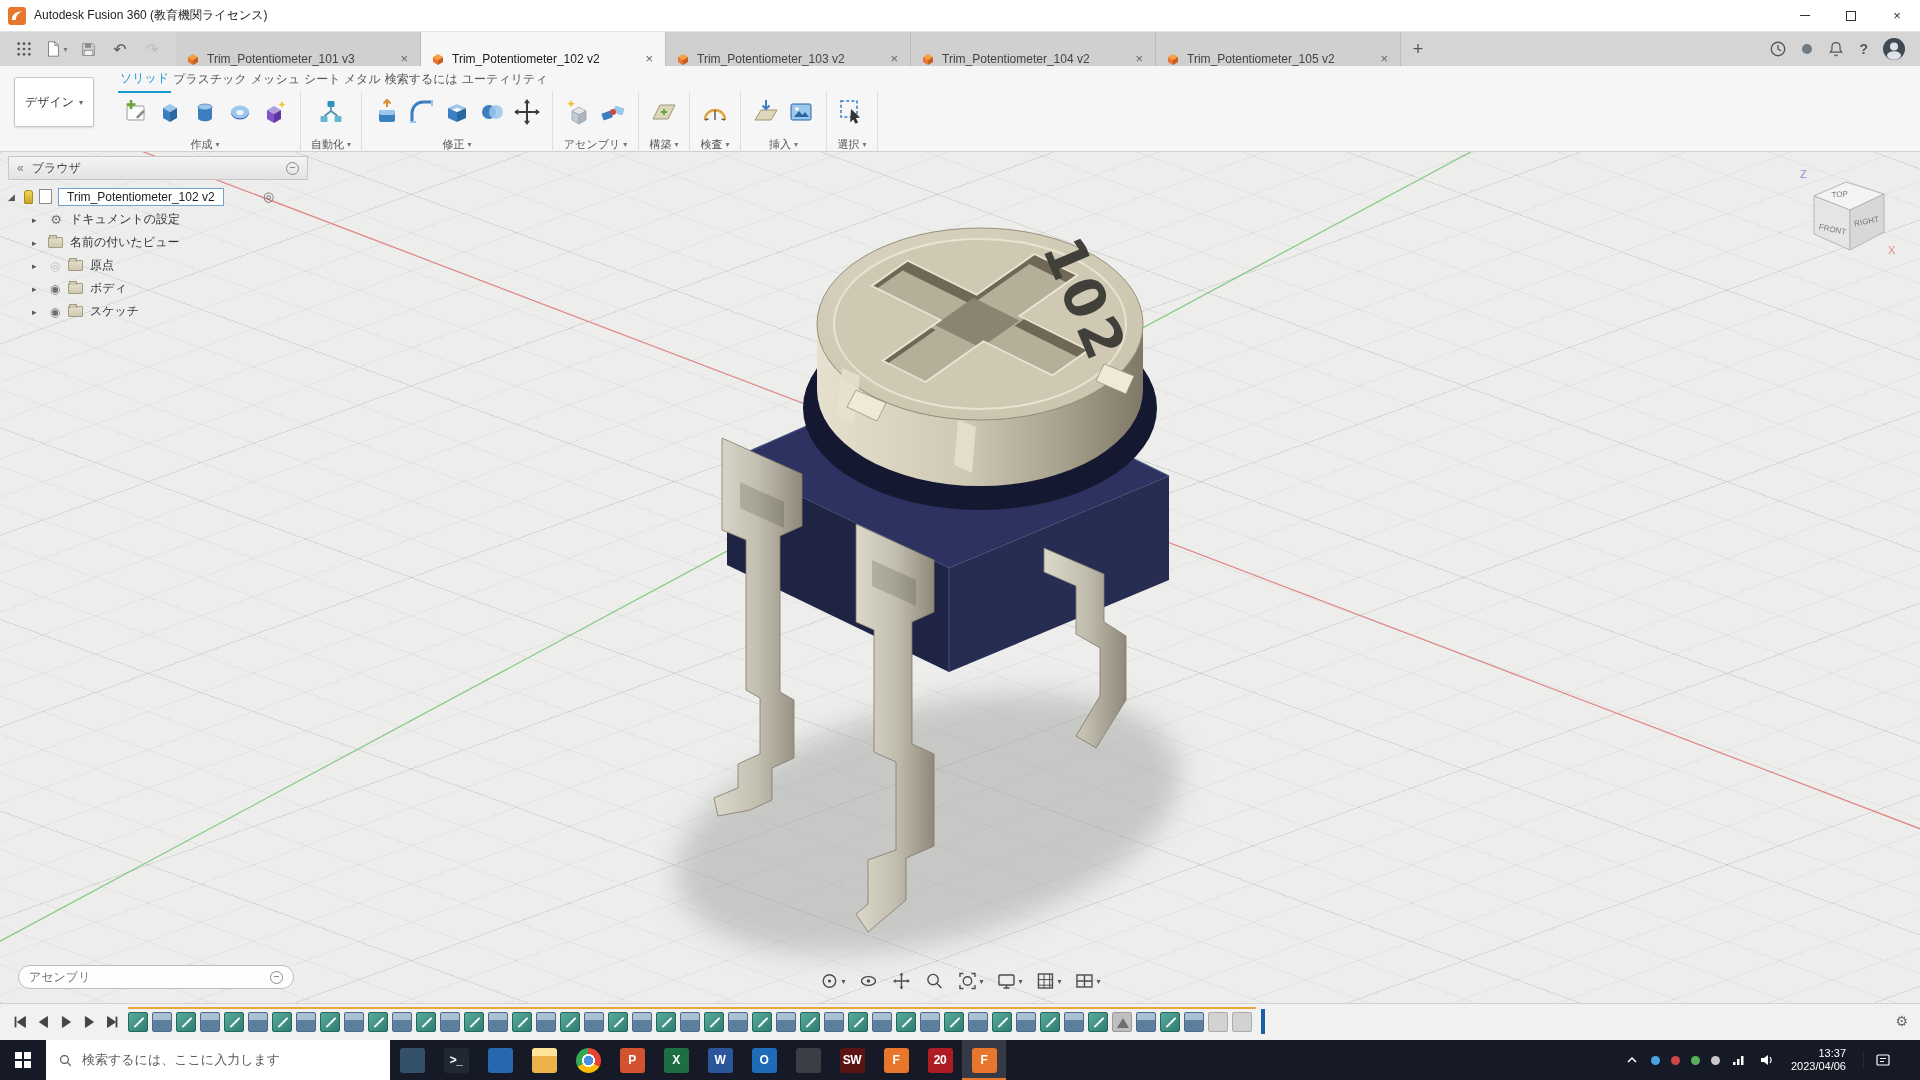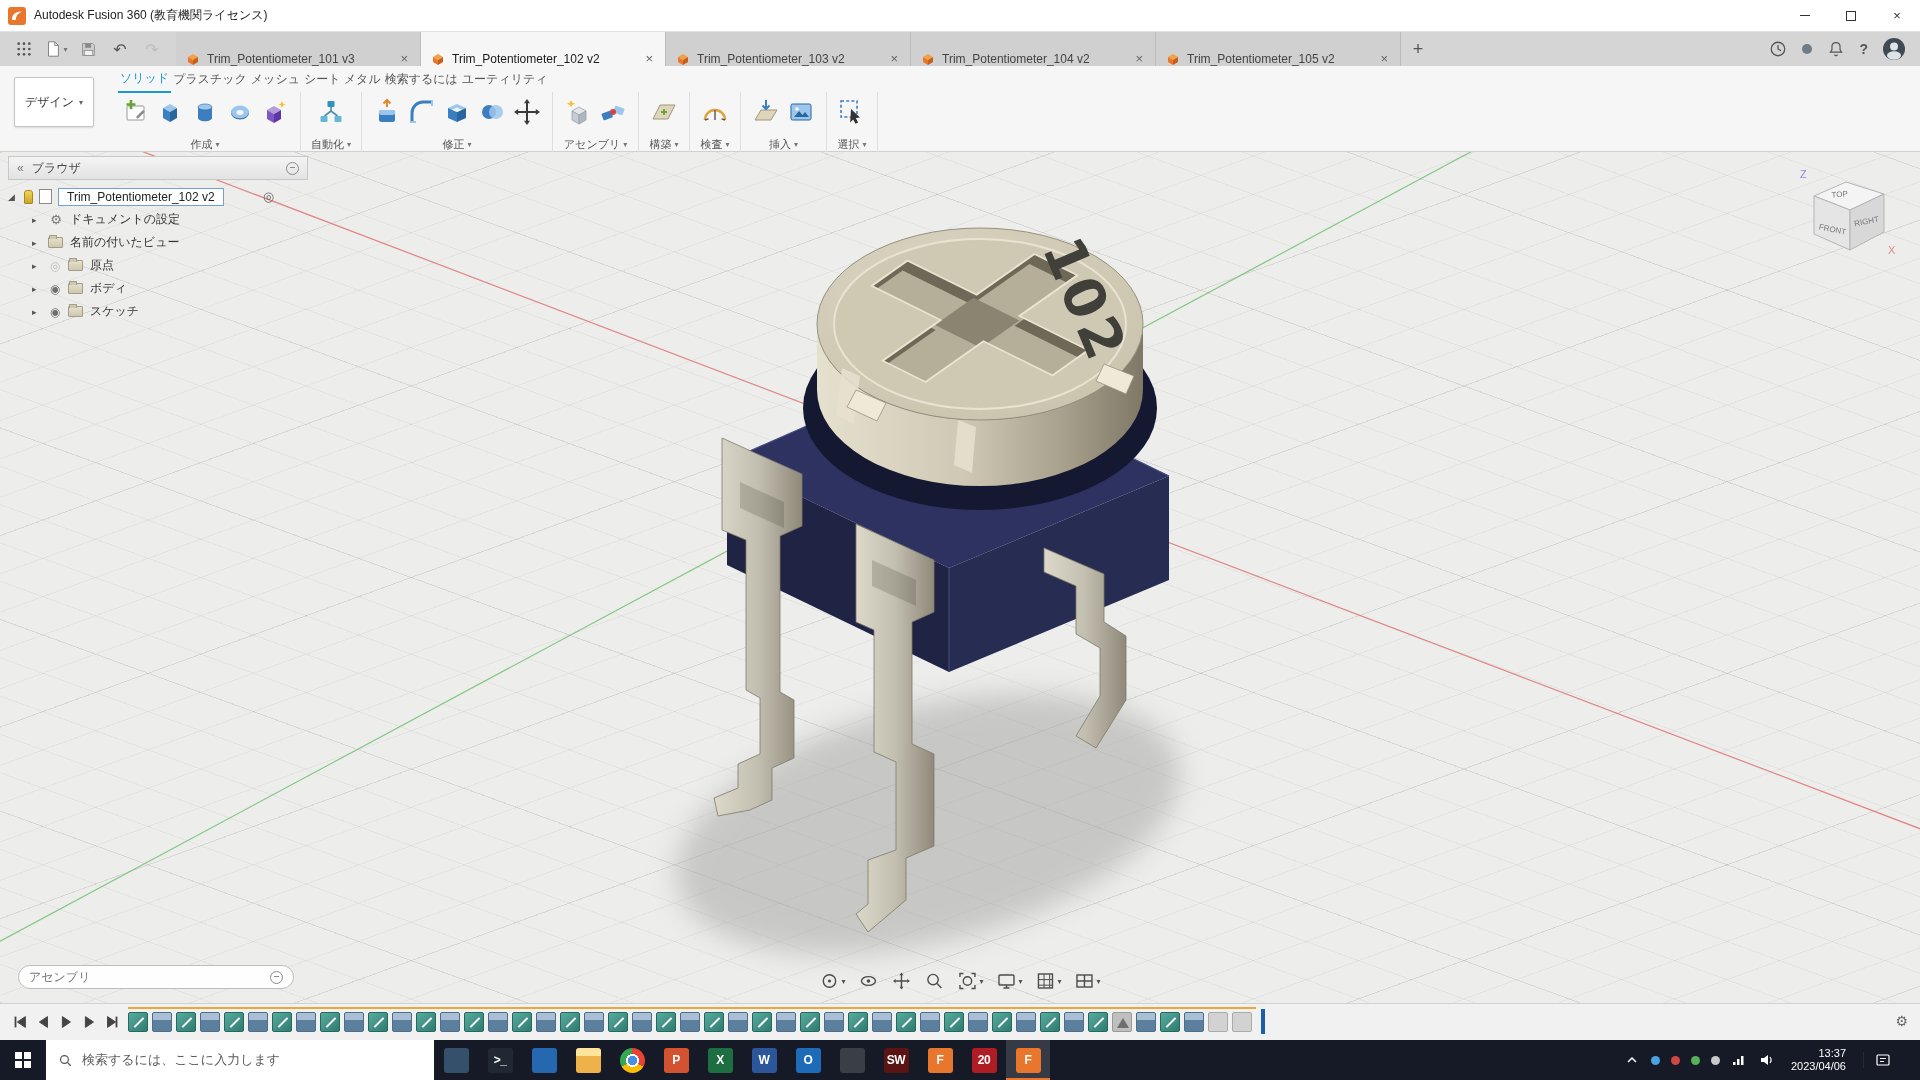--- a/index.html
+++ b/index.html
@@ -105,21 +105,21 @@
 .tl-gray{background:#d2d2d2;border:1px solid #aaa}
 .tl-marker{position:absolute;left:1258px;top:5px;width:10px;height:25px;cursor:ew-resize}
 .tl-marker::before{content:"";position:absolute;left:3px;top:0;width:4px;height:25px;background:#1b5faa}
 .tl-gear{position:absolute;right:12px;top:9px;font-size:14px;color:#666}
 
 
 .taskbar{position:absolute;top:1040px;left:0;width:1920px;height:40px;background:#151a26;display:flex;align-items:stretch;z-index:60}
 .tb-start{width:46px;display:flex;align-items:center;justify-content:center}
 .win-logo{display:grid;grid-template-columns:7px 7px;grid-template-rows:7px 7px;gap:1.5px}
 .win-logo i{background:#fff}
-.tb-search{width:388px;background:#fff;display:flex;align-items:center;gap:9px;padding:0 12px;cursor:text}
+.tb-search{width:344px;background:#fff;display:flex;align-items:center;gap:9px;padding:0 12px;cursor:text}
 .tb-search svg{width:15px;height:15px;stroke:#555;fill:none;stroke-width:1.6}
 .tb-search .ph{font-size:13px;color:#5a5a5a;white-space:nowrap}
 .tb-apps{display:flex;align-items:stretch}
 .tb-app{width:44px;display:flex;align-items:center;justify-content:center}
 .tb-app .chip{width:25px;height:25px;border-radius:3px;display:flex;align-items:center;justify-content:center;color:#fff;font-weight:bold;font-size:12px;letter-spacing:-.5px}
 .tb-app.active{background:rgba(255,255,255,.14);box-shadow:inset 0 -2px 0 #e8762d}
 .chip-chrome{border-radius:50%!important;background:radial-gradient(circle at 50% 50%,#4a90e2 0 26%,#fff 27% 36%,rgba(0,0,0,0) 37%),conic-gradient(#e84335 0 120deg,#fbbc05 120deg 240deg,#34a853 240deg 360deg)}
 .chip-explorer{background:linear-gradient(180deg,#ffe49a 0 30%,#edb24a 30% 100%)!important}
 .tb-tray{margin-left:auto;display:flex;align-items:center;gap:11px;padding-right:2px;color:#fff}
 .tray-ic{display:flex;align-items:center;justify-content:center;width:16px;height:16px}

